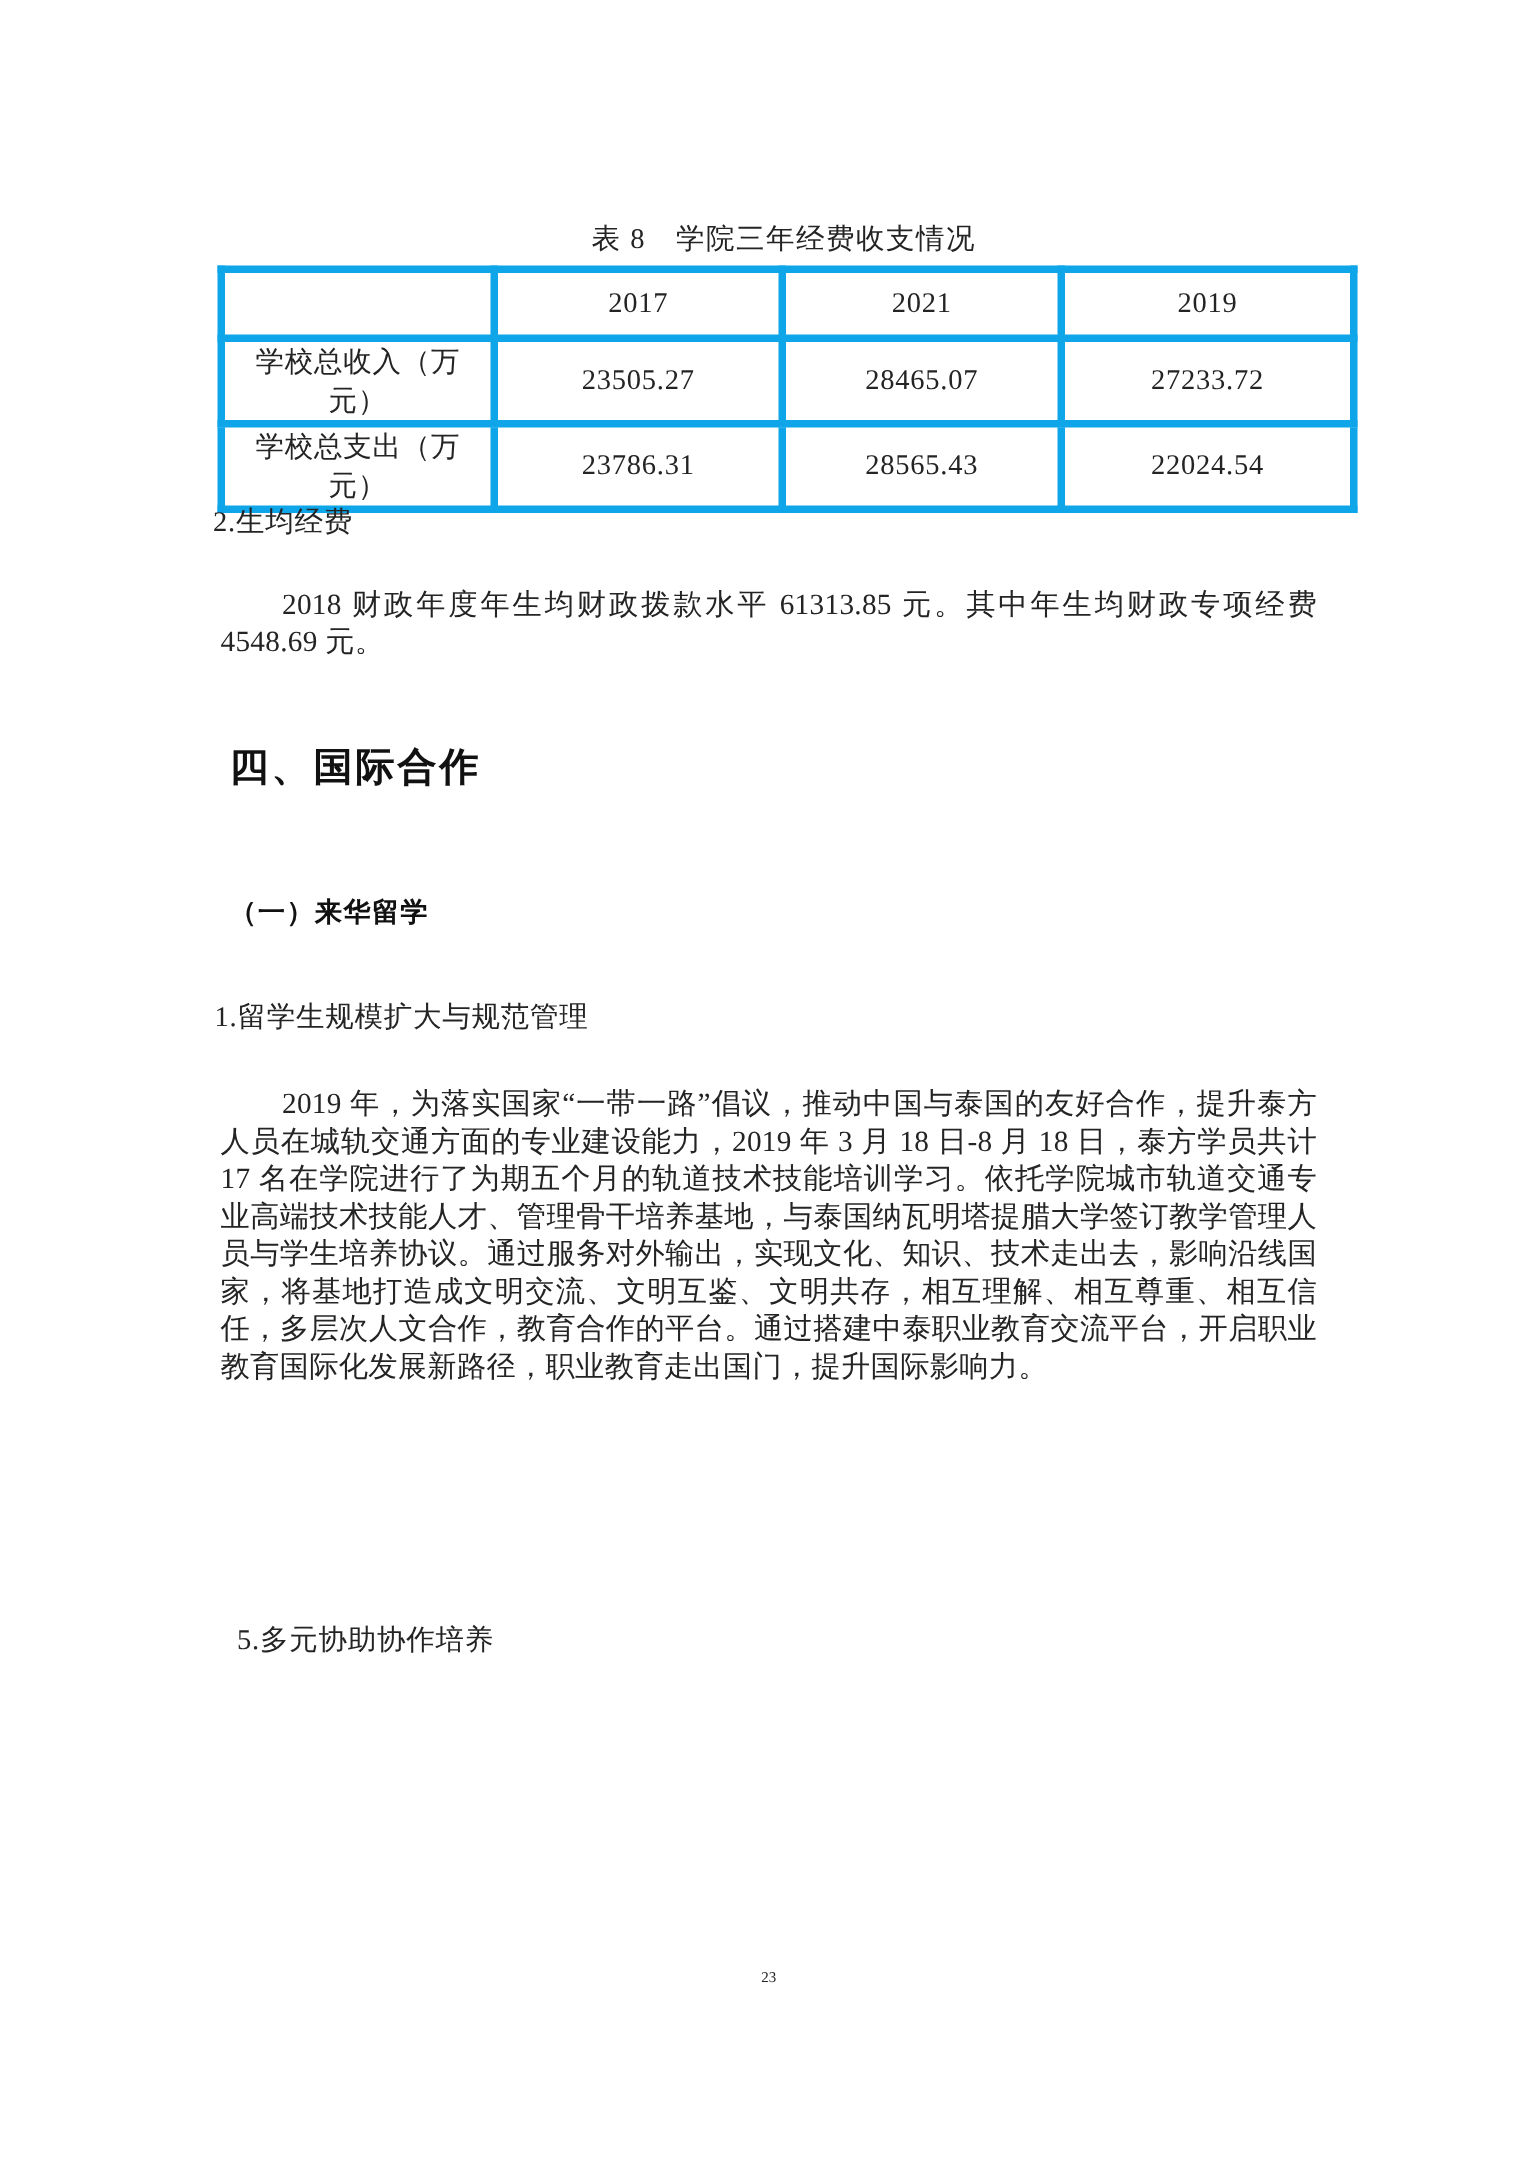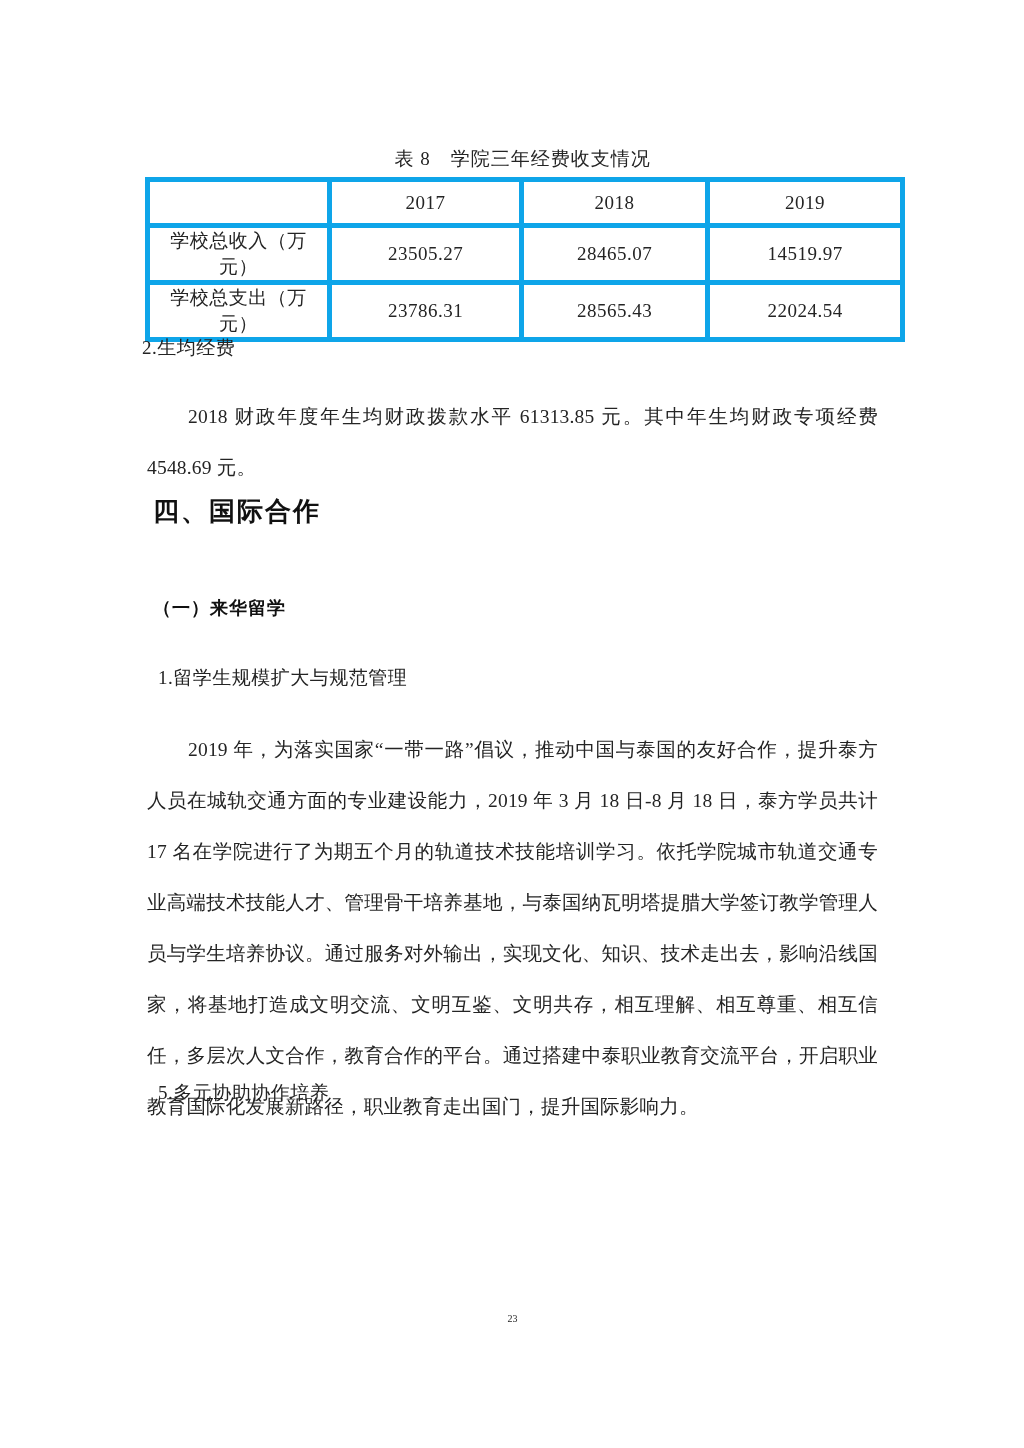--- a/index.html
+++ b/index.html
@@ -52,21 +52,21 @@
     font-size: 19px;
     color: #242424;
     letter-spacing: 0.5px;
     white-space: nowrap;
   }
 
   .body-par {
     left: 147px;
     width: 731px;
     font-size: 19.5px;
-    line-height: 51px;
+    line-height: 25px;
     text-align: justify;
     text-indent: 41px;
     color: #242424;
     letter-spacing: 0.2px;
   }
 
   .chapter-heading {
     top: 481px;
     left: 153px;
     font-family: "Liberation Sans", "DejaVu Sans", sans-serif;
@@ -108,47 +108,47 @@
     <colgroup>
       <col style="width:182px">
       <col style="width:192px">
       <col style="width:186px">
       <col style="width:195px">
     </colgroup>
     <tbody>
       <tr class="hdr">
         <td></td>
         <td>2017</td>
-        <td>2018</td>
+        <td>2021</td>
         <td>2019</td>
       </tr>
       <tr class="data">
         <td>学校总收入（万元）</td>
         <td>23505.27</td>
         <td>28465.07</td>
-        <td>14519.97</td>
+        <td>27233.72</td>
       </tr>
       <tr class="data">
         <td>学校总支出（万元）</td>
         <td>23786.31</td>
         <td>28565.43</td>
         <td>22024.54</td>
       </tr>
     </tbody>
   </table>
 
   <div class="abs sec-heading" style="top:322px; left:142px;">2.生均经费</div>
 
   <div class="abs body-par" style="top:378px;">2018 财政年度年生均财政拨款水平 61313.85 元。其中年生均财政专项经费 4548.69 元。</div>
 
   <div class="abs chapter-heading">四、国际合作</div>
 
   <div class="abs sub-heading">（一）来华留学</div>
 
-  <div class="abs sec-heading" style="top:652px; left:158px;text-align:center;">1.留学生规模扩大与规范管理</div>
+  <div class="abs sec-heading" style="top:652px; left:143px;text-align:center;">1.留学生规模扩大与规范管理</div>
 
   <div class="abs body-par" style="top:711px;">2019 年，为落实国家“一带一路”倡议，推动中国与泰国的友好合作，提升泰方人员在城轨交通方面的专业建设能力，2019 年 3 月 18 日-8 月 18 日，泰方学员共计 17 名在学院进行了为期五个月的轨道技术技能培训学习。依托学院城市轨道交通专业高端技术技能人才、管理骨干培养基地，与泰国纳瓦明塔提腊大学签订教学管理人员与学生培养协议。通过服务对外输出，实现文化、知识、技术走出去，影响沿线国家，将基地打造成文明交流、文明互鉴、文明共存，相互理解、相互尊重、相互信任，多层次人文合作，教育合作的平台。通过搭建中泰职业教育交流平台，开启职业教育国际化发展新路径，职业教育走出国门，提升国际影响力。</div>
 
   <div class="abs sec-heading" style="top:1067px; left:158px;">5.多元协助协作培养</div>
 
 
   <div class="abs page-number">23</div>
 
 </div>
 

